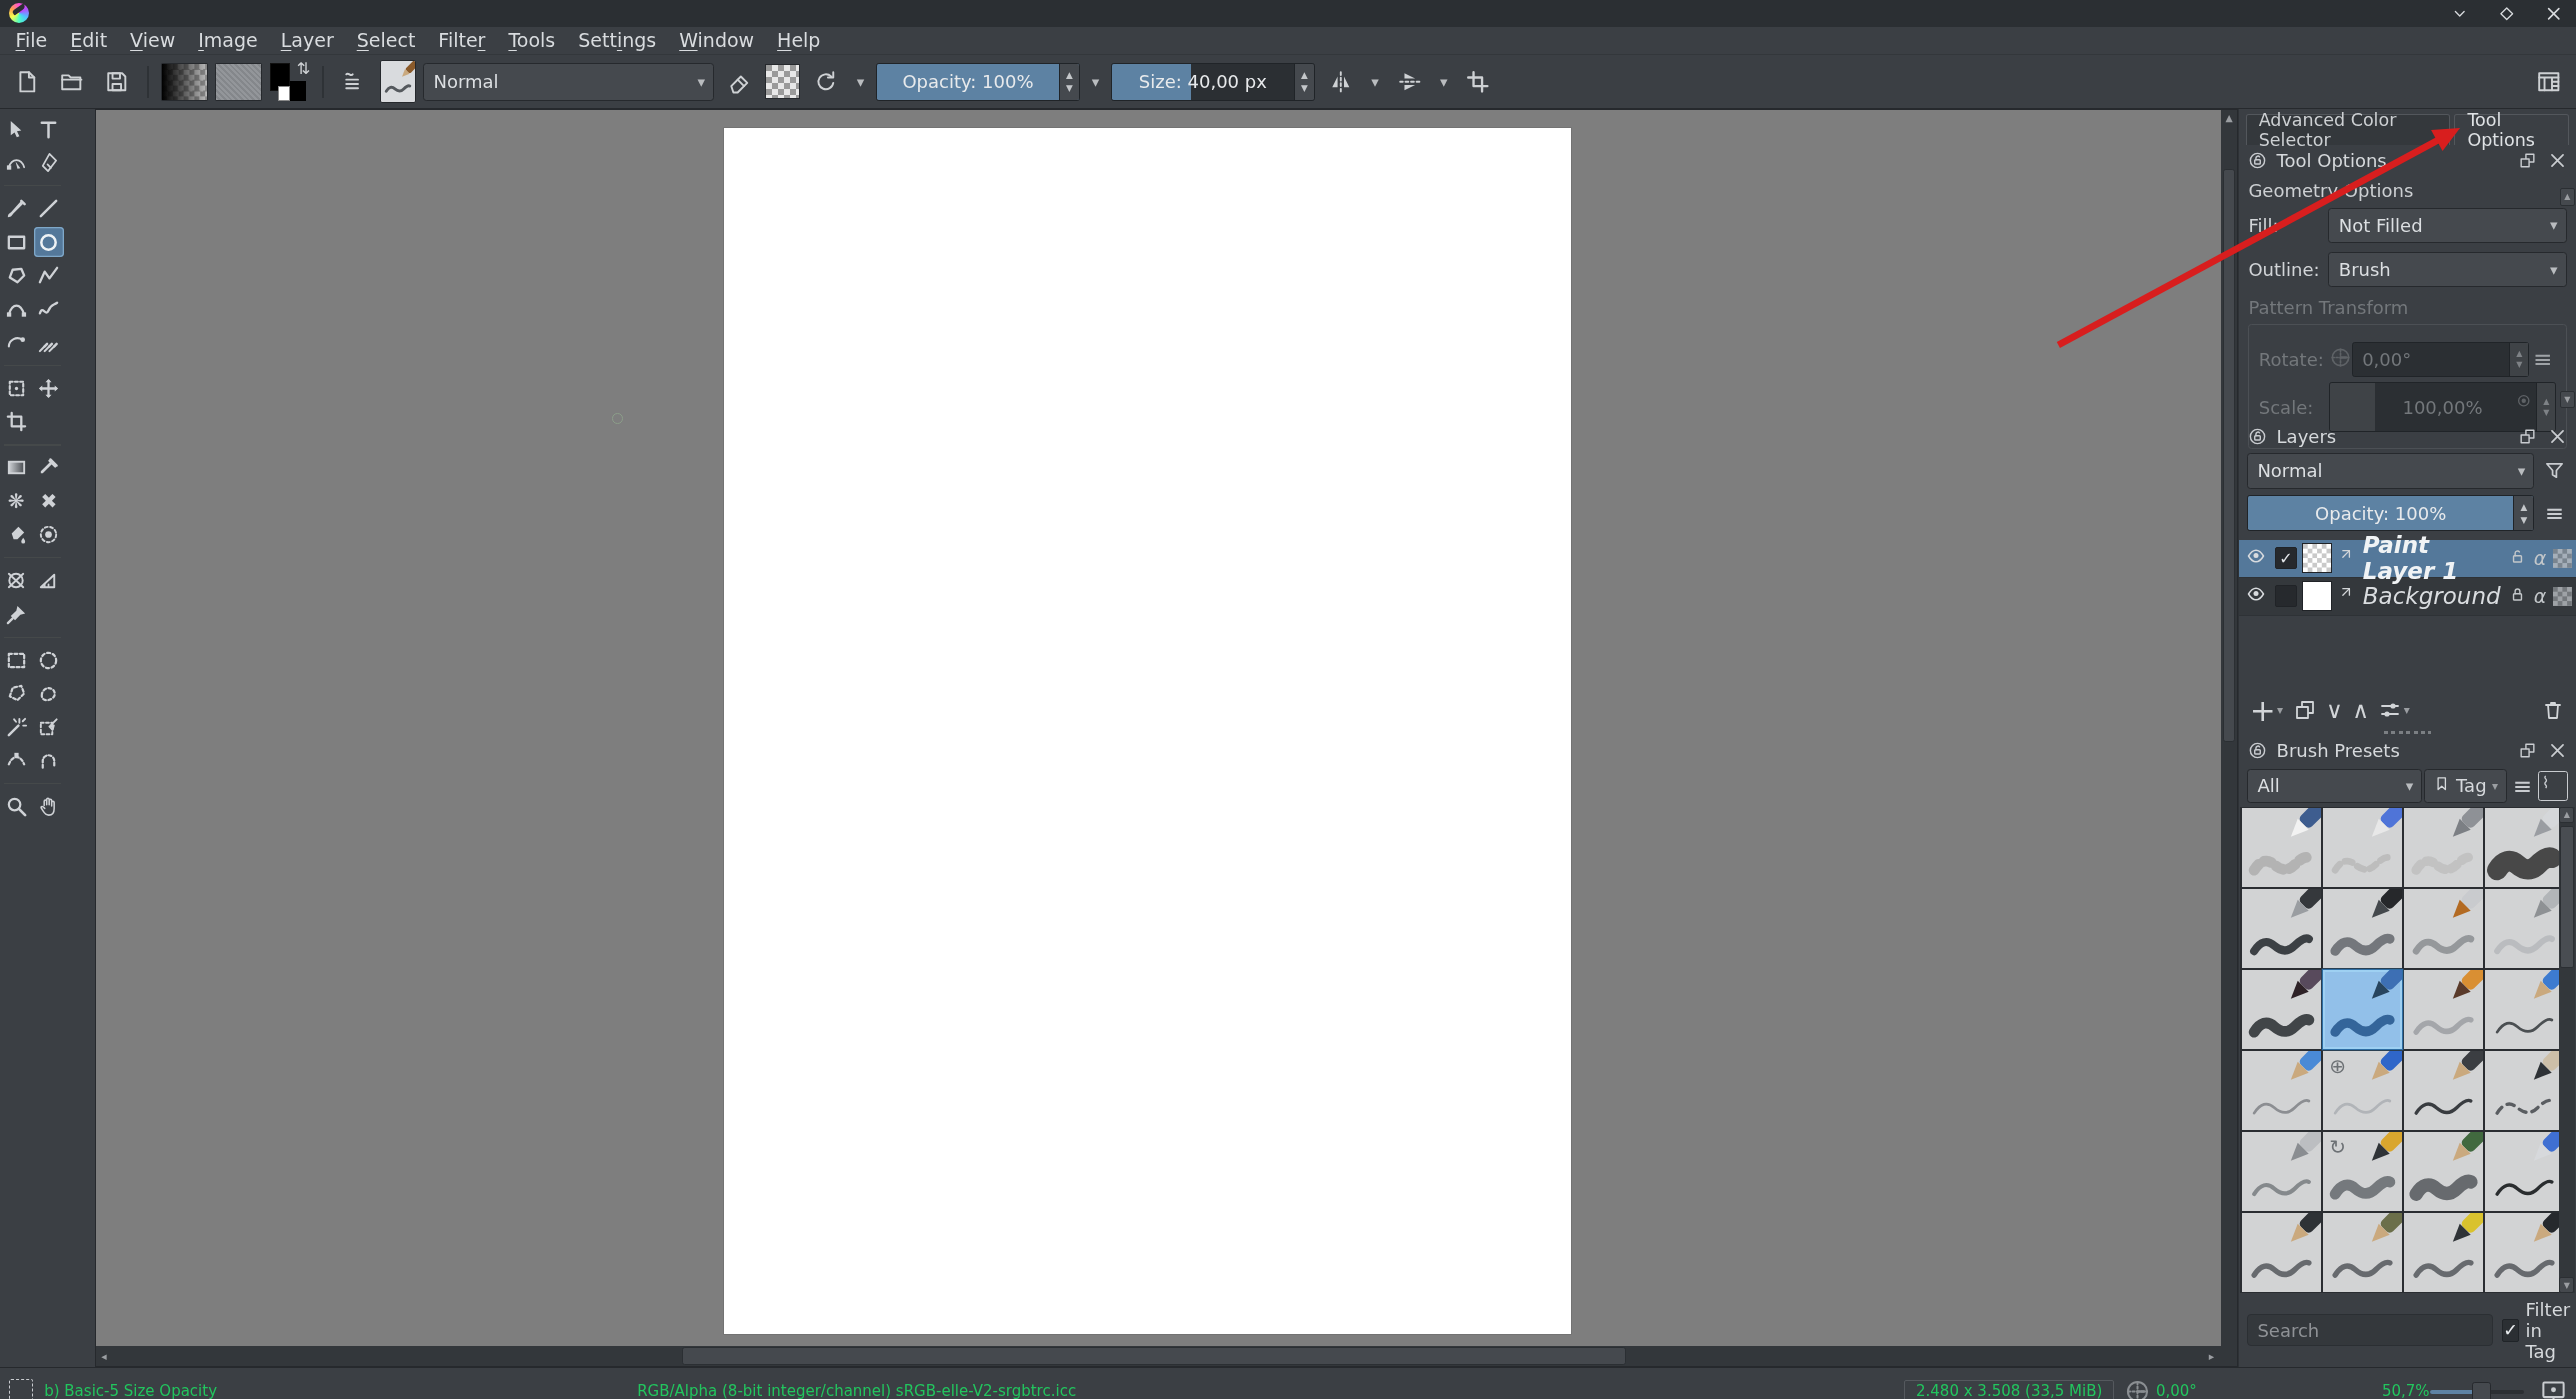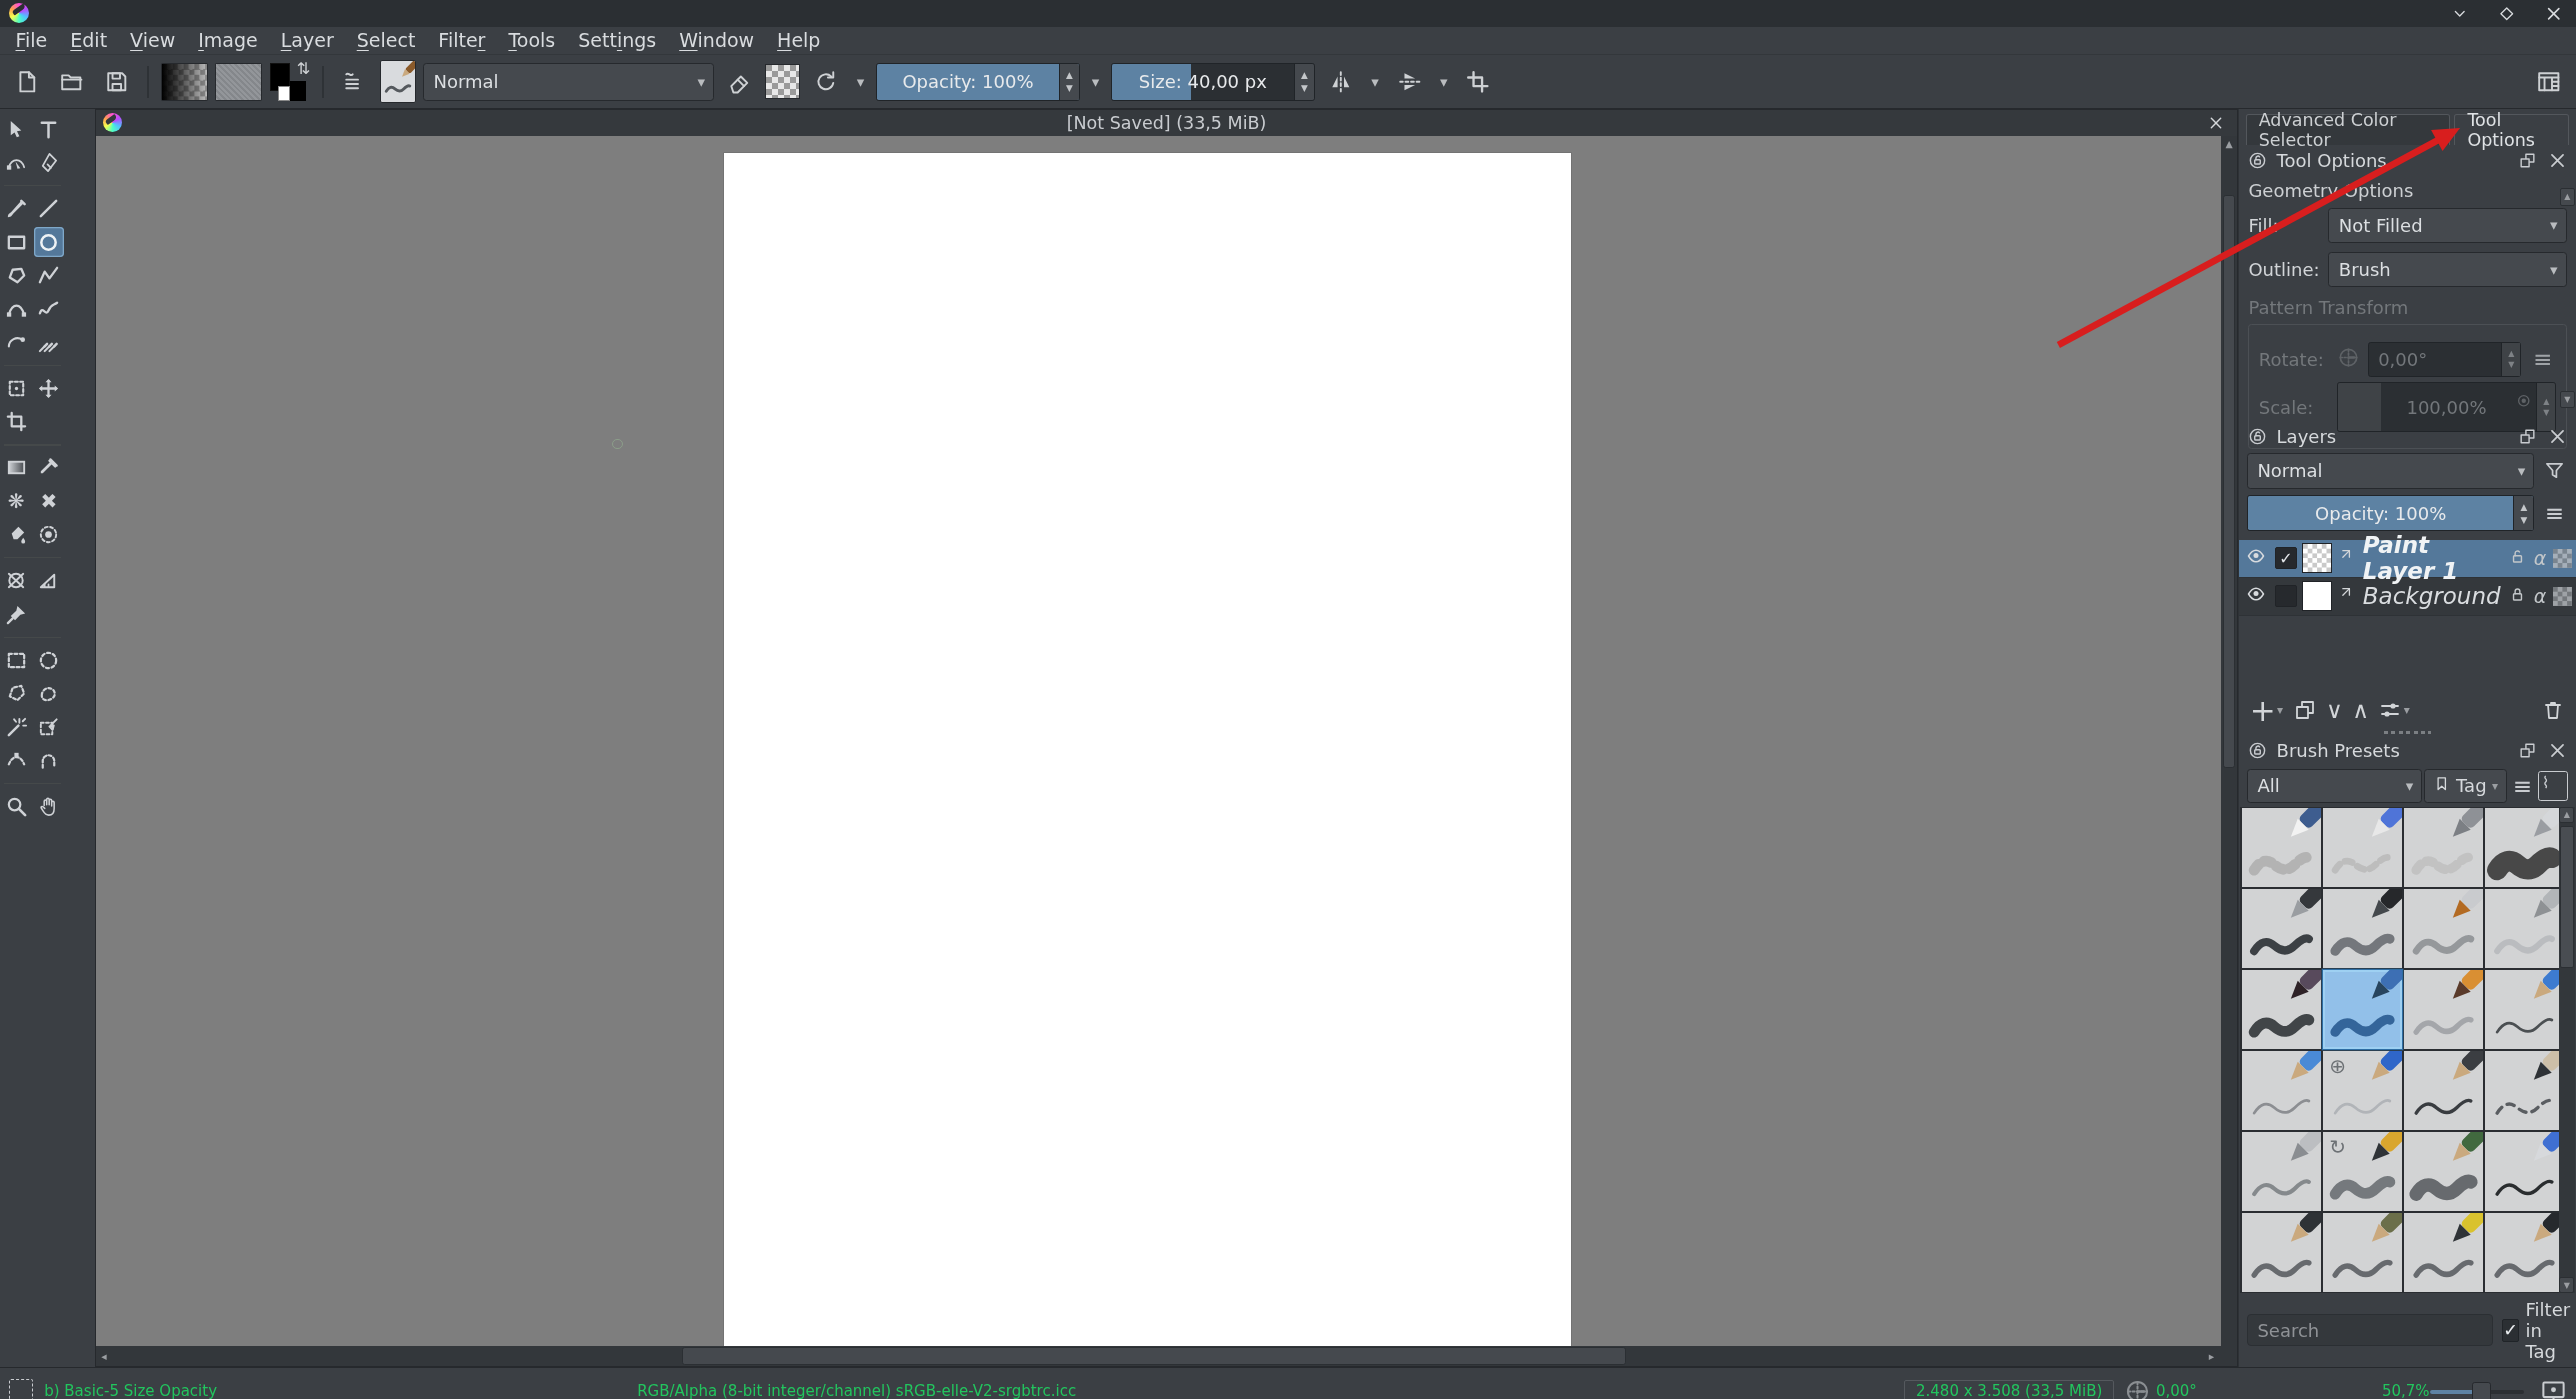--- a/index.html
+++ b/index.html
@@ -98,21 +98,21 @@
   .docker-header svg { width:19px; height:19px; }
   .hicon { width:21.6px; height:21.6px; display:flex; align-items:center; justify-content:center; color:#c9ccd0; }
   
   .to-body { padding:1.3px 9.4px 0; position:relative; }
   .to-label { font-size:18px; color:#cdd0d3; margin:4px 0 6.7px; }
   .fo-row { display:flex; align-items:center; margin-bottom:9.4px; }
   .fo-row .fl { width:80px; font-size:18px; color:#d2d5d8; }
   .fo-row .combo { flex:1; height:35px; }
   .dim { color:#73777b !important; }
   .groupbox { border:0.7px solid #4c5055; border-radius:3.4px; padding:10.8px 9.4px; margin-top:6.7px; }
-  .pt-row { display:flex; align-items:center; gap:8px; margin:5.4px 0; }
+  .pt-row { display:flex; align-items:center; gap:0; margin:5.4px 0; }
   .pt-row .pl { width:70px; font-size:18px; color:#73777b; }
   .pt-row svg { width:23px; height:23px; color:#5e6266; }
   .spinbox { position:relative; flex:1; height:35px; background:#2b2f33; border:0.7px solid #202428; border-radius:2.7px;
     display:flex; align-items:center; padding:0 9.4px; color:#73777b; }
   .spinbox .spin { position:absolute; right:0; top:0; bottom:0; width:19px; border-left:0.7px solid #202428; background:#3f4347;
     display:flex; flex-direction:column; align-items:center; justify-content:center; gap:2.7px; color:#7e8286; font-size:8px; }
   .scale-slider { position:relative; flex:1; height:50px; background:#2b2f33; border:0.7px solid #202428; border-radius:2.7px; overflow:hidden; }
   .scale-slider .sfill { position:absolute; left:0; top:0; bottom:0; width:20%; background:#3f4347; }
   .scale-slider .stext { position:absolute; inset:0; display:flex; align-items:center; justify-content:center; color:#73777b; }
   .scale-slider .sradio { position:absolute; right:23px; top:8.8px; color:#6a6e72; }
@@ -554,29 +554,20 @@
         </div>
         <div class="tool">
           <svg viewBox="0 0 24 24" fill="none" stroke="currentColor" stroke-width="1.8" stroke-linecap="round" stroke-linejoin="round">
             <path d="M7.5 11V6.5a1.3 1.3 0 0 1 2.6 0V10m0 .2V4.8a1.3 1.3 0 0 1 2.6 0V10m0 .2V5.8a1.3 1.3 0 0 1 2.6 0V11m0 .4V7.8a1.3 1.3 0 0 1 2.6 0V14c0 4-2 7-5.6 7-3 0-4.3-1.6-6-4.4l-1.9-3c-.6-1 .7-2.3 1.9-1.3l1.8 1.7" stroke-width="1.6"></path>
           </svg>
         </div>
       </div>
     <div class="strip"></div>
 
     <div class="subwindow">
-      <div class="subtitle">
-        <div class="slogo"></div>
-        <div class="stext">[Not Saved]  (33,5 MiB)</div>
-        <span class="sclose">
-            <svg viewBox="0 0 24 24" fill="none" stroke="currentColor" stroke-width="1.8" stroke-linecap="round" stroke-linejoin="round">
-              <path d="M5 5l14 14M19 5L5 19" stroke-width="2.2"></path>
-            </svg>
-          </span>
-      </div>
       <div class="canvas-wrap">
         <div class="page"></div>
         <div class="cursor-circle"></div>
         <div class="vscroll">
           <span class="varr">▲</span>
           <div class="vthumb"></div>
         </div>
       </div>
       <div class="hscroll">
         <span class="harr l">◂</span>

